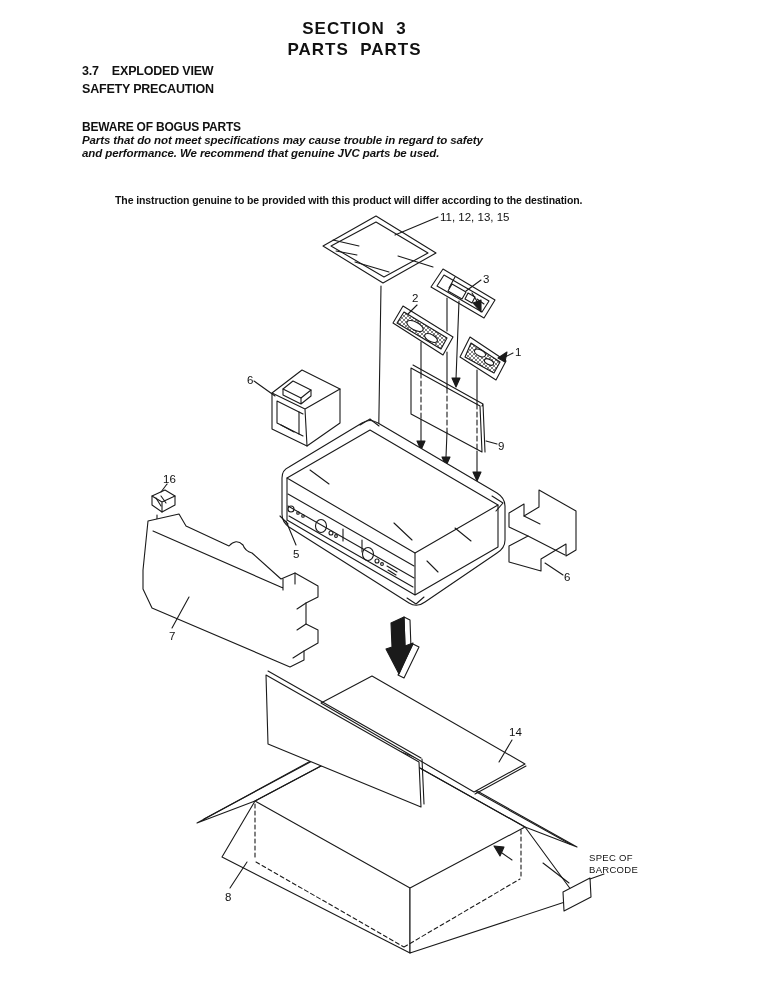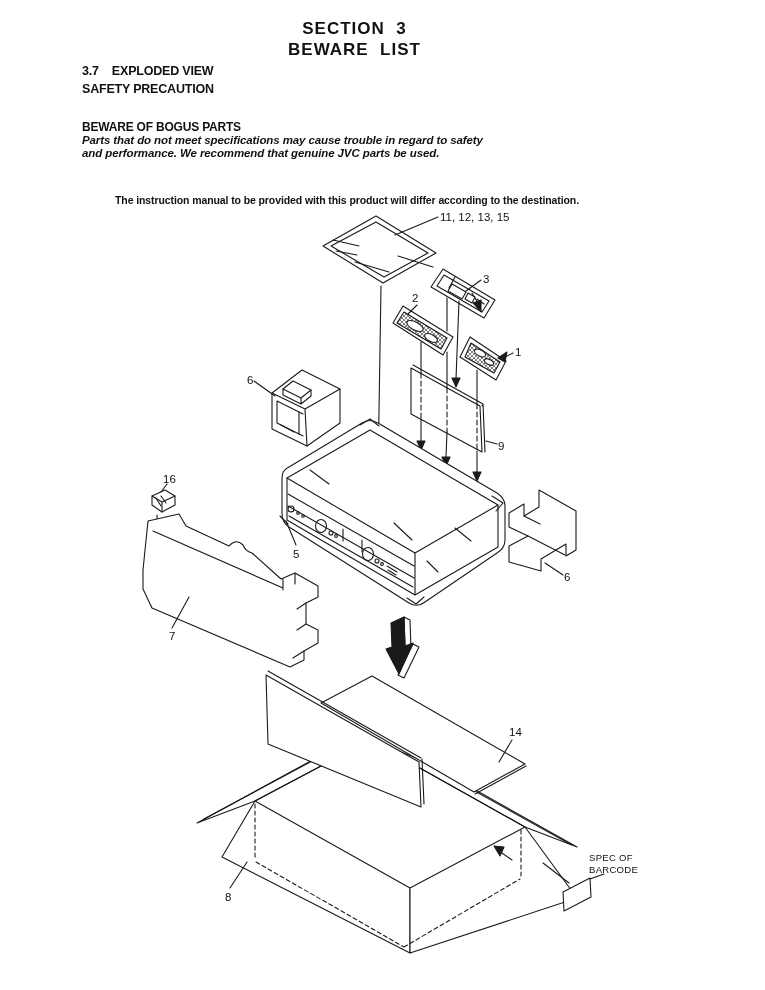--- a/index.html
+++ b/index.html
@@ -20,31 +20,31 @@
       vector-effect:none;}
   .lbl{font-family:"Liberation Sans",sans-serif;font-size:11.5px;fill:#111;}
   .lbl-sm{font-family:"Liberation Sans",sans-serif;font-size:9.5px;fill:#111;letter-spacing:0.3px;}
 </style>
 </head>
 <body>
 
 <div class="page">
 
   <div class="abs title" style="top:19px;">SECTION  3</div>
-  <div class="abs title" style="top:40px;">BEWARE  LIST</div>
+  <div class="abs title" style="top:40px;">PARTS  PARTS</div>
 
   <div class="abs h1" style="top:64px;">3.7    EXPLODED VIEW</div>
   <div class="abs h1" style="top:82px;">SAFETY PRECAUTION</div>
 
 
   <div class="abs h1" style="top:120px;font-size:12px;">BEWARE OF BOGUS PARTS</div>
   <div class="abs italic-line" style="top:134px;">Parts that do not meet specifications may cause trouble in regard to safety</div>
   <div class="abs italic-line" style="top:147px;">and performance. We recommend that genuine JVC parts be used.</div>
 
-  <div class="abs note" style="top:194px;">The instruction manual to be provided with this product will differ according to the destination.</div>
+  <div class="abs note" style="top:194px;">The instruction genuine to be provided with this product will differ according to the destination.</div>
 
   <div class="abs pageno" style="left:711px;top:955px;">3-1</div>
 
   <svg class="diagram" width="765" height="990" viewBox="0 0 765 990" fill="none" stroke="#1a1a1a" stroke-width="1.1" stroke-linejoin="round" stroke-linecap="round">
 
     <defs>
       <pattern id="hatch" patternUnits="userSpaceOnUse" width="4" height="4">
         <path d="M0,4 L4,0 M0,0 L4,4" stroke="#1a1a1a" stroke-width="0.55"></path>
       </pattern>
     </defs>

